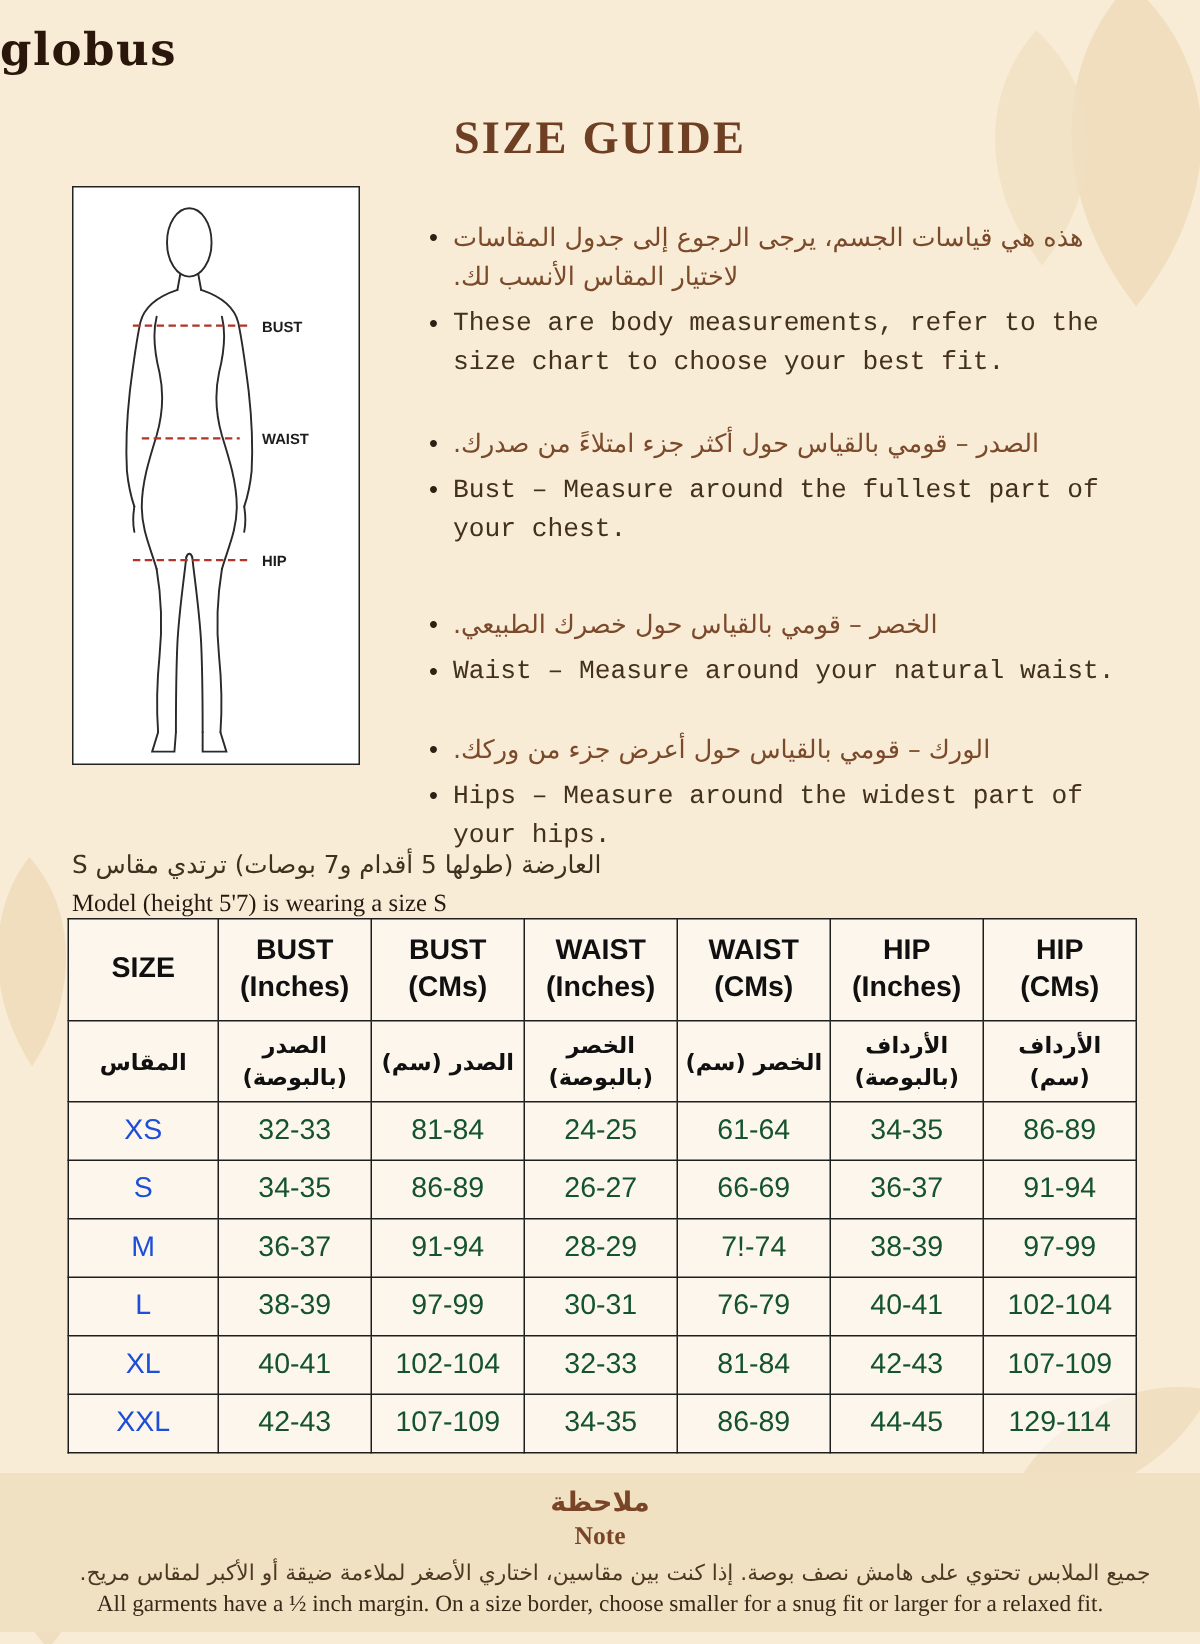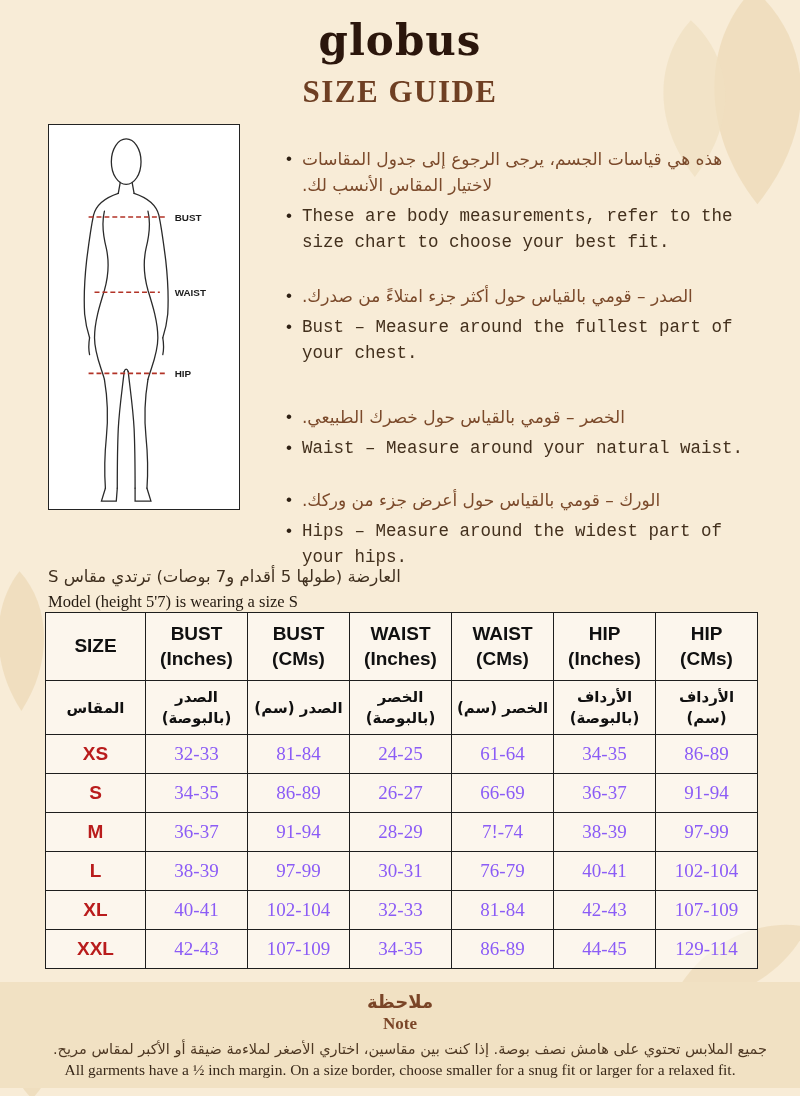--- a/index.html
+++ b/index.html
@@ -4,22 +4,22 @@
 <style>
   html,body { margin:0; padding:0; background:#f8ecd7; }
   .page {
     position:relative; width:800px; height:1096px; overflow:hidden;
     background:#f8ecd7; font-family:"Liberation Sans", sans-serif;
   }
   .leaf { position:absolute; z-index:0; }
   .content { position:absolute; inset:0; z-index:1; }
 
   .logo {
-    position:absolute; top:16px; left:0; width:100%; text-align:center;
-    font-family:"DejaVu Serif", serif; font-weight:bold; font-size:42px;
+    position:absolute; top:16px; left:0; width:100%; text-align:left;
+    font-family:"DejaVu Serif", serif; font-weight:bold; font-size:30px;
     color:#2b160c; letter-spacing:1px;
   }
   .title {
     position:absolute; top:74px; left:0; width:100%; text-align:center;
     font-family:Liberation Serif, serif; font-weight:bold; font-size:31px;
     color:#6e3f23; letter-spacing:1.5px;
   }
 
   .figure-box {
     position:absolute; left:48px; top:124px; width:192px; height:386px;
@@ -48,22 +48,22 @@
     position:absolute; left:45px; top:596px; width:712px;
     border-collapse:collapse; table-layout:fixed;
     background:rgba(255,255,255,0.55);
     margin-top:16px;
   }
   .size-table th, .size-table td {
     border:1px solid #1e1e1e; text-align:center; vertical-align:middle;
   }
   .th-en { font-size:19px; font-weight:bold; color:#101010; padding:9px 2px; line-height:1.3; }
   .th-ar { font-size:15px; font-weight:bold; color:#101010; padding:6px 4px; line-height:1.35; font-family:"DejaVu Sans", sans-serif; }
-  .td-size { font-weight:bold; font-size:19px; padding:8px 2px; color:#b91c1c; }
-  .td-val  { font-size:19px; padding:8px 2px; color:#8b5cf6;font-family:Liberation Serif, serif; }
+  .td-size { font-weight:normal; font-size:19px; padding:8px 2px; color:#1d4ed8; }
+  .td-val  { font-size:19px; padding:8px 2px; color:#14532d; }
 
   .note-band {
     position:absolute; left:0; top:982px; width:800px; height:106px;
     background:#f1e1c3; text-align:center; box-sizing:border-box; padding-top:9px;
   }
   .note-title-ar { font-size:18px; font-weight:bold; color:#7a4527; font-family:"DejaVu Sans", sans-serif; }
   .note-title-en { font-size:17px; font-weight:bold; color:#7a4527; font-family:"Liberation Serif", serif; margin-top:2px; }
   .note-body-ar  { font-size:14.5px; color:#4e3823; margin-top:7px; font-family:"DejaVu Sans", sans-serif;padding-left:20px; }
   .note-body-en  { font-size:15.5px; color:#39291a; margin-top:4px; font-family:"Liberation Serif", serif; }
 </style>

